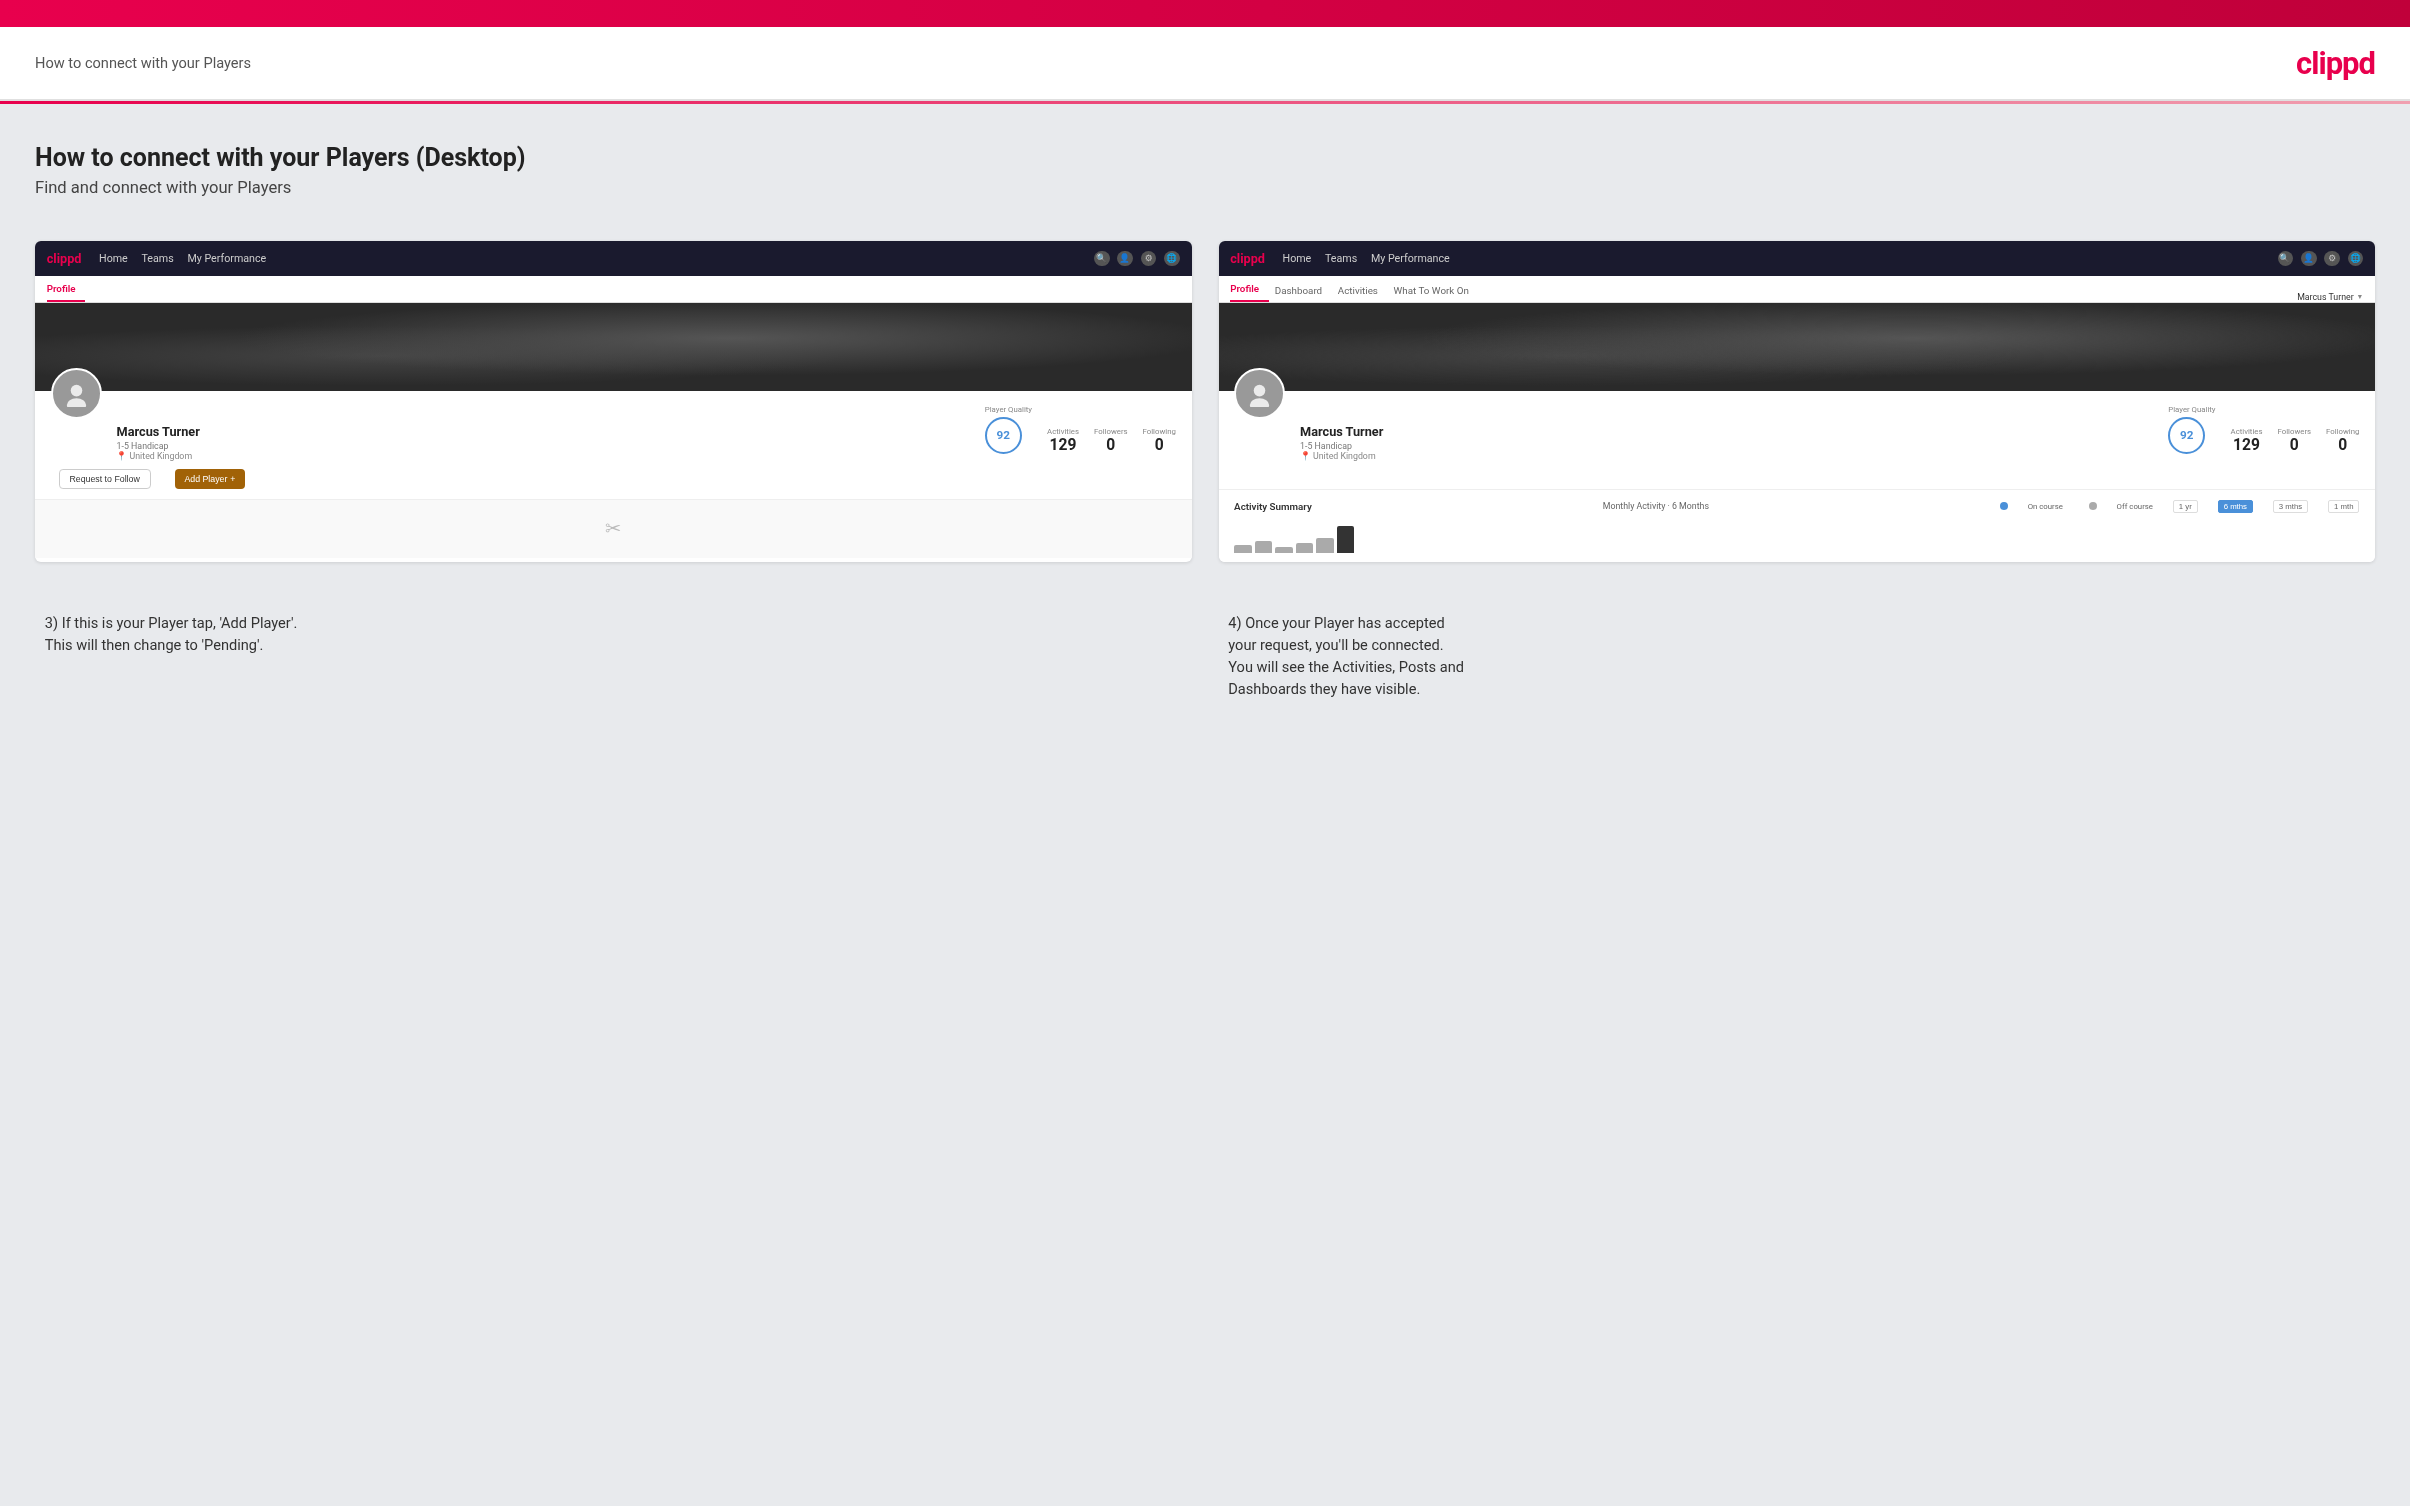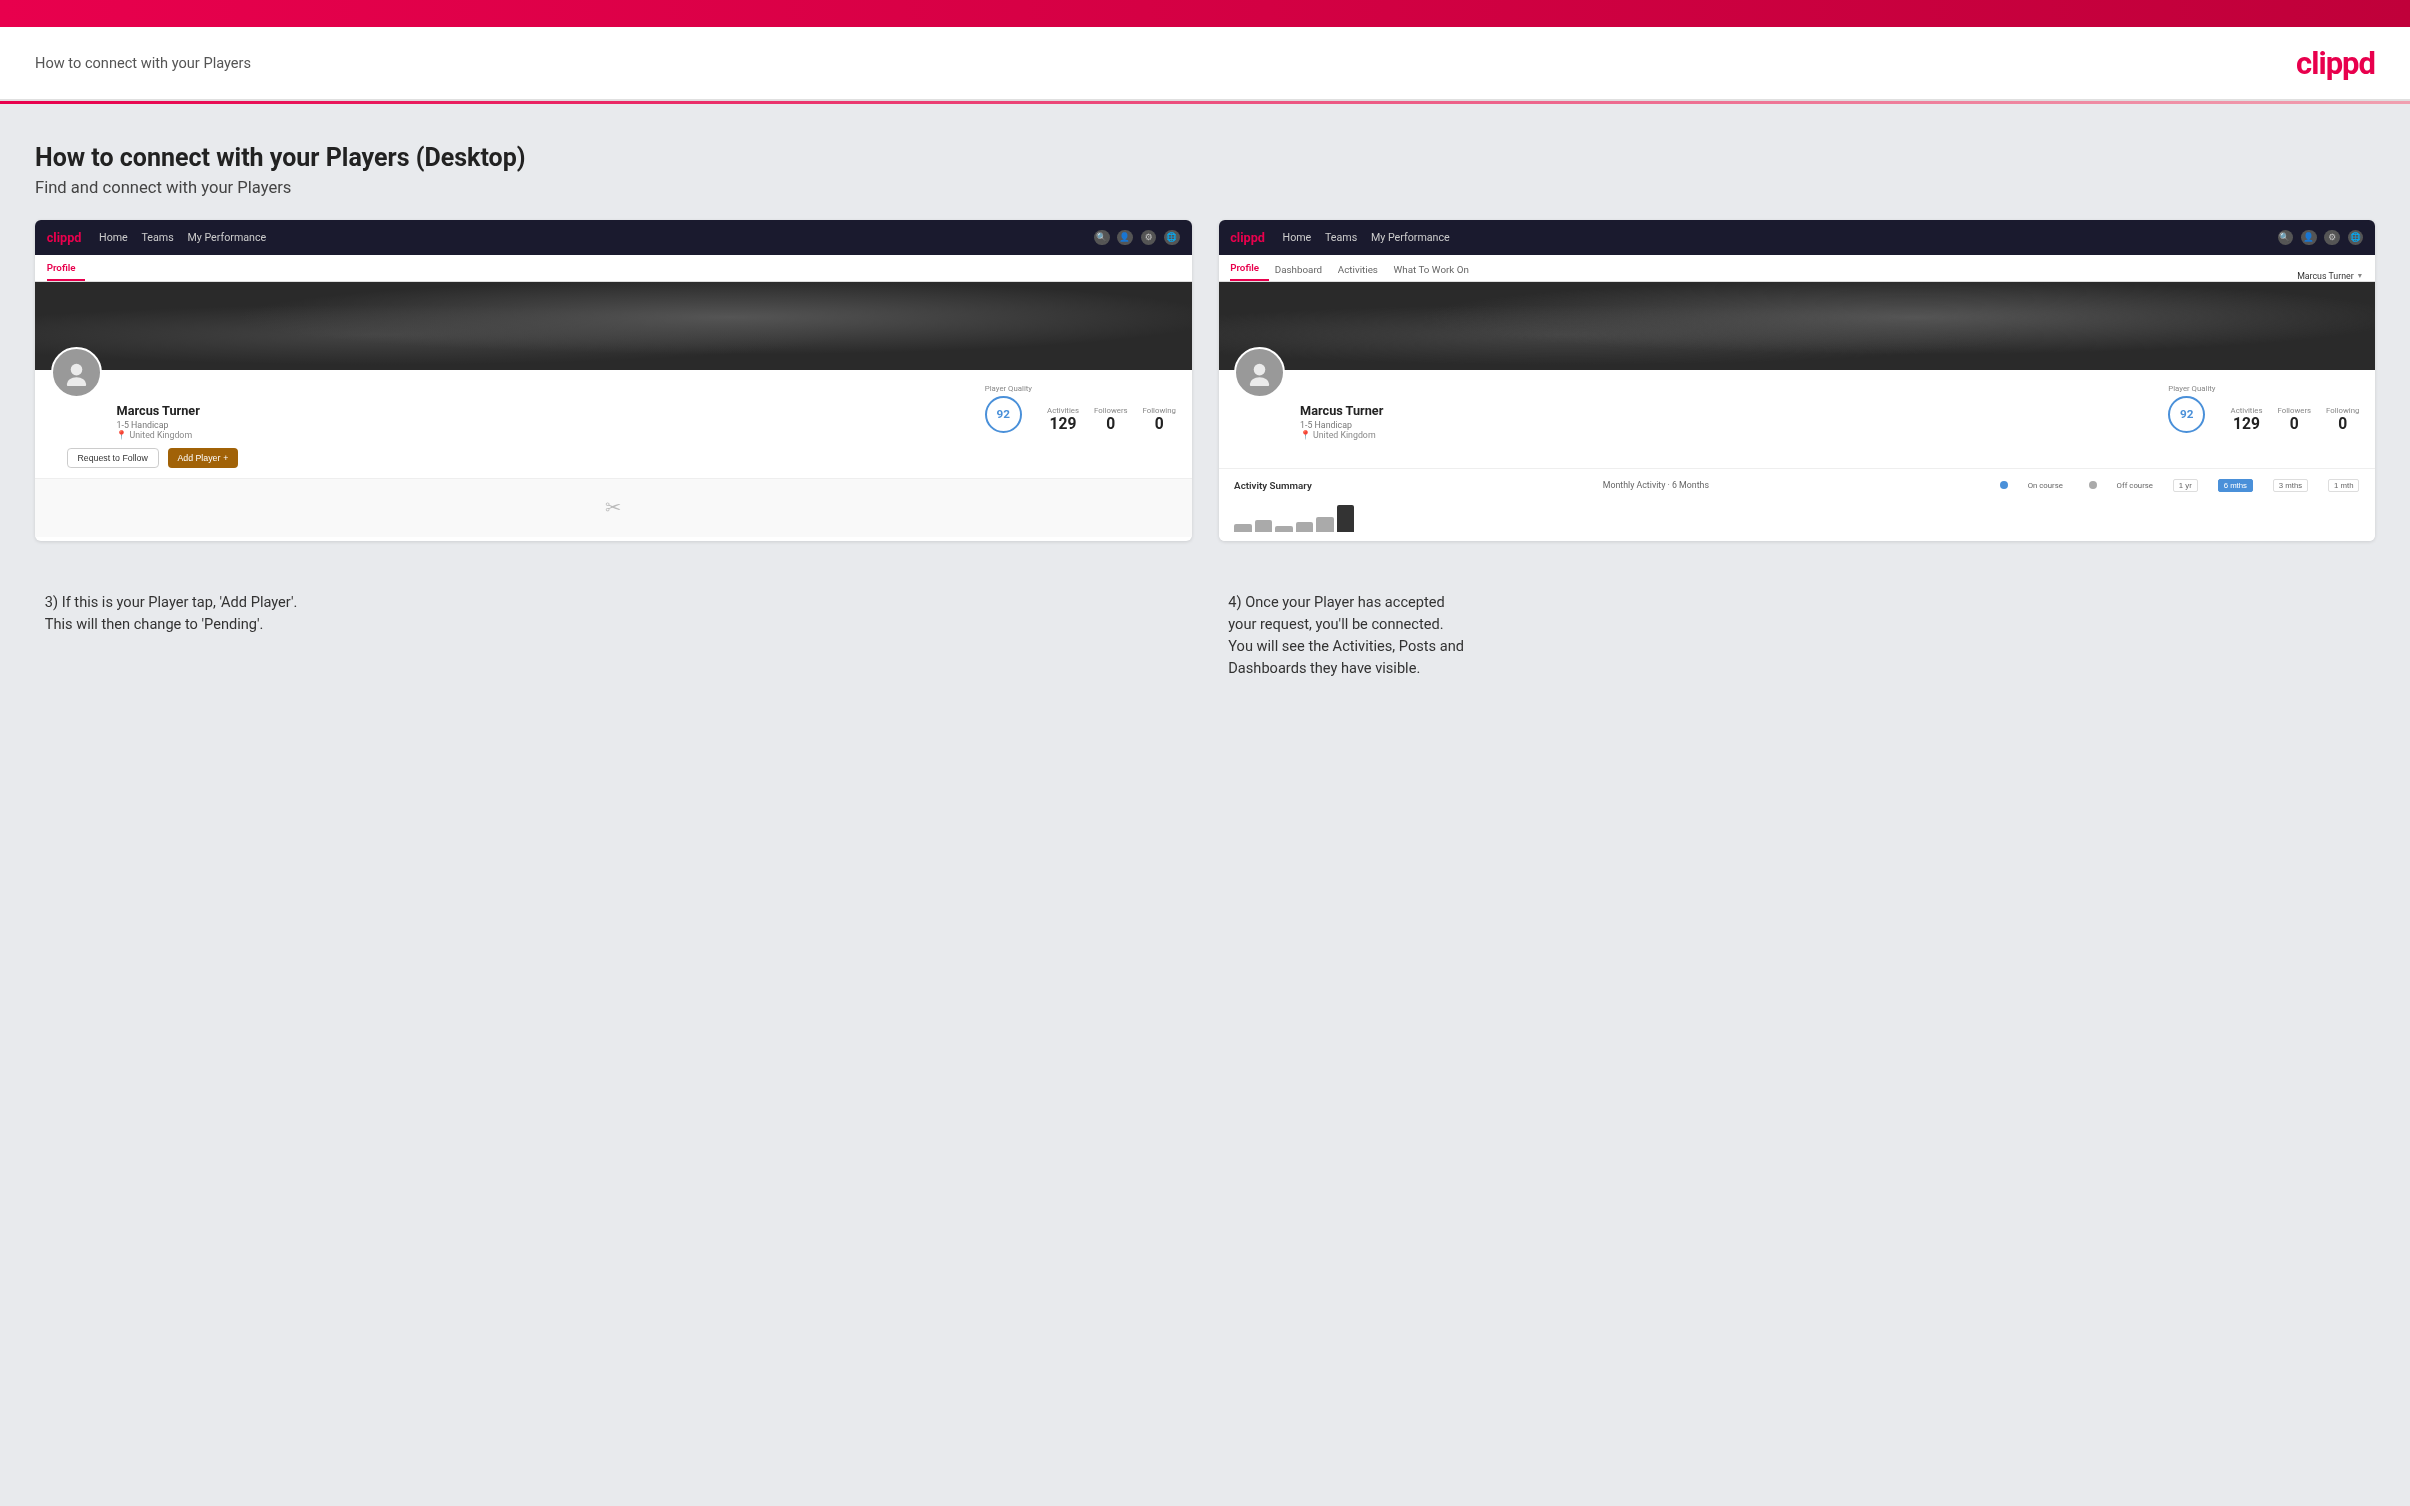--- a/index.html
+++ b/index.html
@@ -37,21 +37,21 @@
     }
     .main-title {
       font-size: 25px;
       font-weight: 700;
       color: #222;
       margin-bottom: 5.9px;
     }
     .main-subtitle {
       font-size: 16.6px;
       color: #444;
-      margin-bottom: 23px;
+      margin-bottom: 44px;
     }
     .screenshots-row {
       display: flex;
       gap: 27px;
       margin-bottom: 29px;
     }
     .screenshot-card {
       flex: 1;
       background: #fff;
       border-radius: 5.9px;
@@ -206,23 +206,23 @@
     .player-quality-block {
       text-align: center;
     }
     .player-quality-label {
       font-size: 7.8px;
       color: #888;
       margin-bottom: 2.9px;
     }
     .action-buttons {
       display: flex;
-      gap: 9px;
+      gap: 24px;
       margin-top: 7.8px;
-      margin-left: 16px;
+      margin-left: 8px;
     }
     .btn-follow {
       font-size: 8.8px;
       padding: 3.9px 9.8px;
       border: 1px solid #ccc;
       background: #fff;
       border-radius: 3.9px;
       color: #333;
       cursor: pointer;
     }

